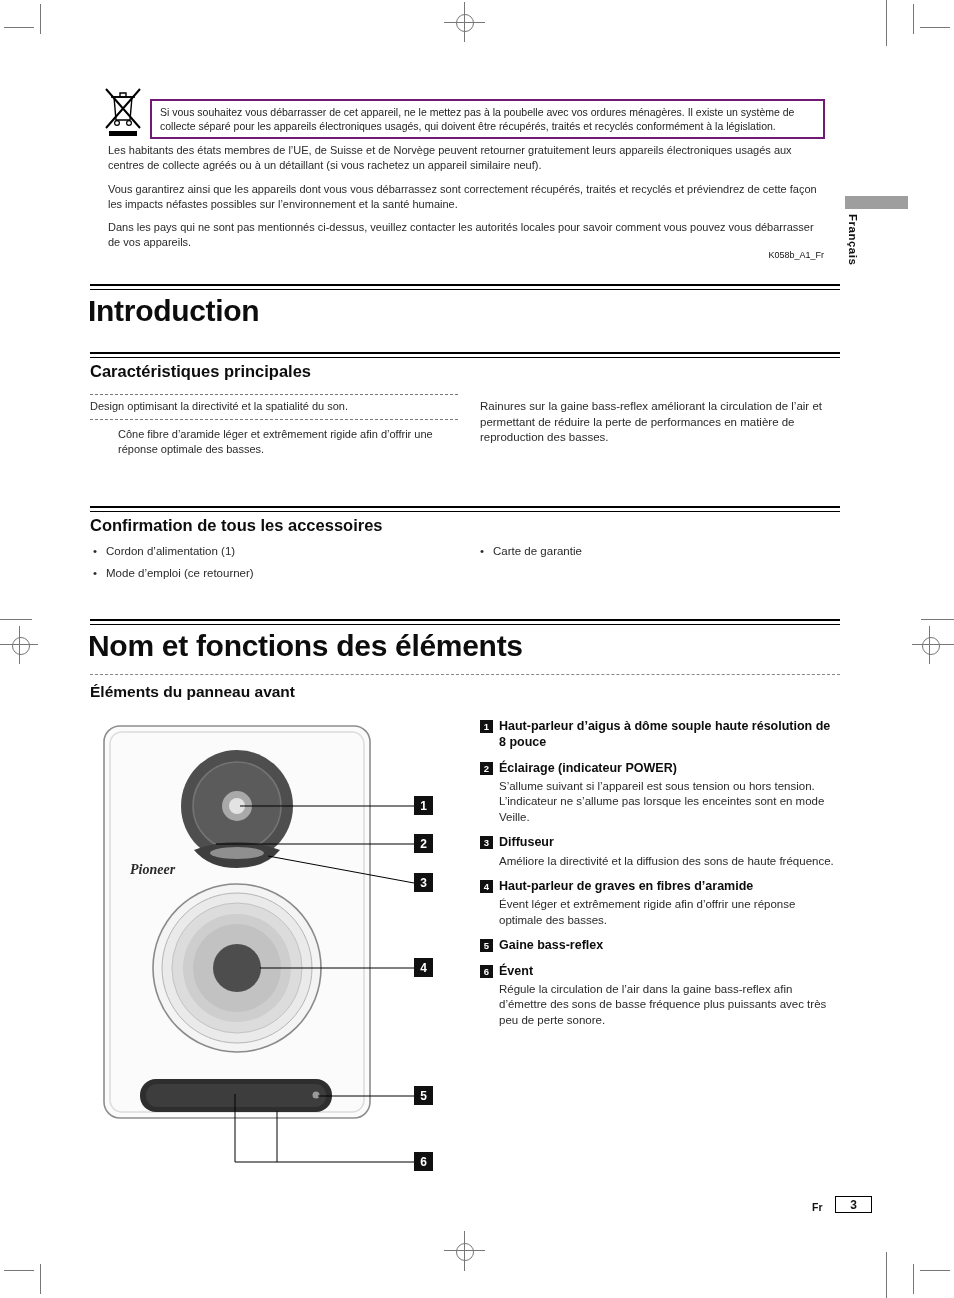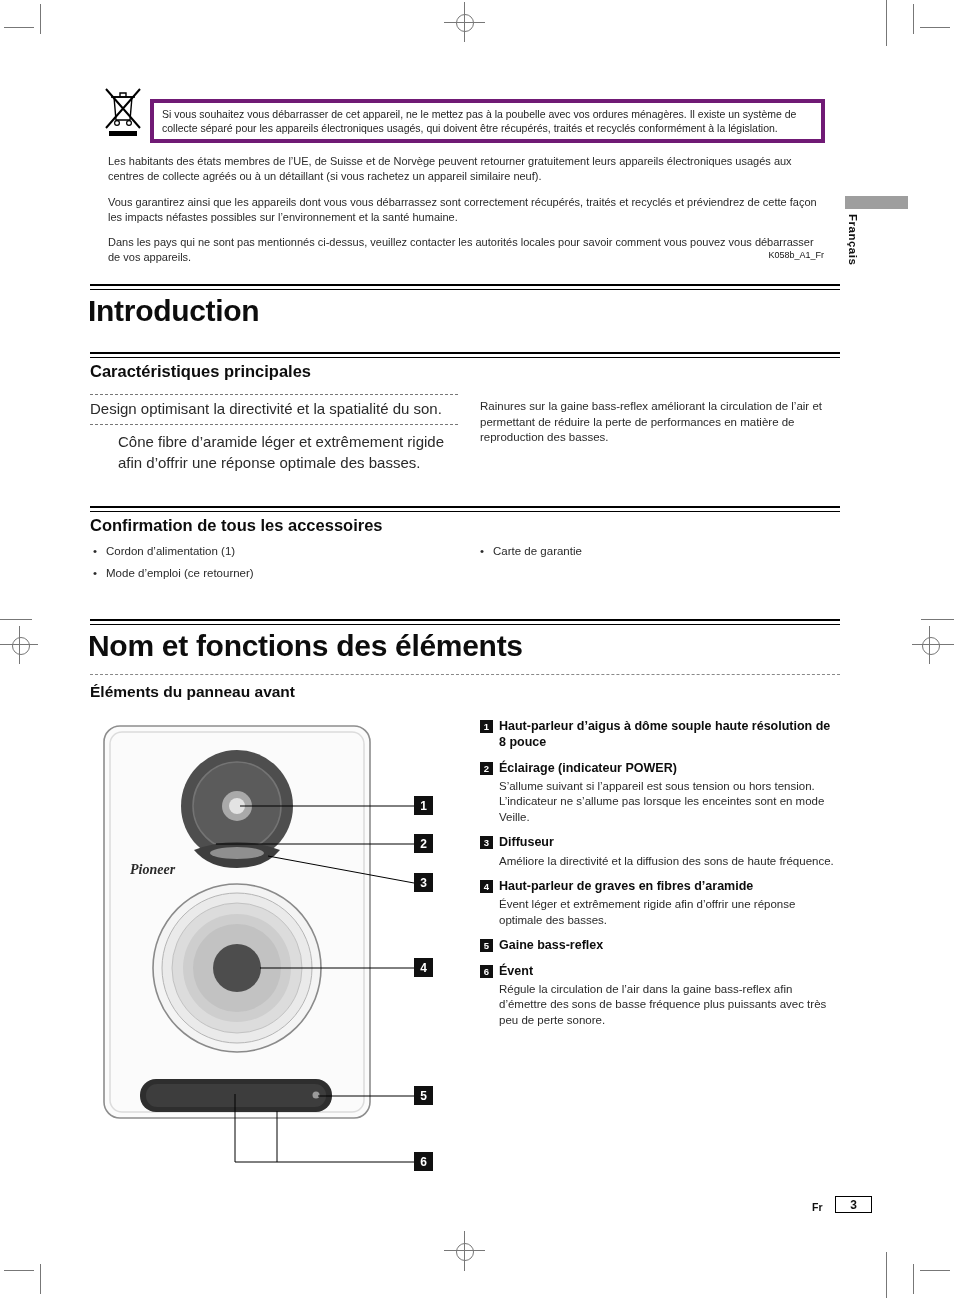--- a/index.html
+++ b/index.html
@@ -7,25 +7,25 @@
         font-family:"Liberation Sans",sans-serif;color:#222;}
 
   
   .cm{position:absolute;background:#777;}
   .cmc{position:absolute;width:16px;height:16px;border:1px solid #777;border-radius:50%;background:transparent;}
 
   
   .weee{position:absolute;left:102px;top:84px;}
 
   
-  .notice-box{position:absolute;left:150px;top:99px;width:675px;border:4px solid #701a75;
+  .notice-box{position:absolute;left:150px;top:99px;width:675px;border:2px solid #701a75;
               padding:4px 8px;box-sizing:border-box;}
   .notice-box p{margin:0;font-size:10.5px;line-height:1.35;color:#1e1e1e;}
   .paras{position:absolute;left:108px;top:143px;width:716px;}
-  .paras p{margin:11px 0 9px 0;font-size:11px;line-height:1.35;color:#2a2a2a;}
+  .paras p{margin:0 0 9px 0;font-size:11px;line-height:1.35;color:#2a2a2a;}
   .doc-code{position:absolute;left:108px;top:250px;width:716px;text-align:right;
             font-size:9px;font-weight:normal;color:#111;}
 
   
   .lang-bar{position:absolute;left:845px;top:196px;width:63px;height:13px;background:#9e9e9e;}
   .lang-text{position:absolute;left:847px;top:214px;height:80px;writing-mode:vertical-rl;
              font-size:11.5px;font-weight:bold;color:#111;letter-spacing:0.5px;}
 
   
   .rule-xl,.rule-sub{position:absolute;left:90px;width:750px;height:6px;box-sizing:border-box;
@@ -33,21 +33,21 @@
   .dash-wide{position:absolute;left:90px;width:750px;height:1px;border-top:1px dashed #888;}
 
   h1,h2,h3{position:absolute;margin:0;color:#0d0d0d;}
   .h-intro{left:88px;top:294px;font-size:30px;letter-spacing:-0.3px;}
   .h-parts{left:88px;top:629px;font-size:30px;letter-spacing:-0.3px;}
   .h-feat{left:90px;top:362px;font-size:16.5px;}
   .h-acc{left:90px;top:516px;font-size:16.5px;}
   .h-front{left:90px;top:683px;font-size:15.5px;}
 
   
-  .feat-left{position:absolute;left:90px;top:394px;width:368px;font-size:15px;line-height:1.35;color:#2a2a2a;}
+  .feat-left{position:absolute;left:90px;top:394px;width:368px;font-size:11px;line-height:1.35;color:#2a2a2a;}
   .fi1{border-top:1px dashed #777;border-bottom:1px dashed #777;padding:4px 0 5px 0;}
   .fi2{padding-top:7px;margin-left:28px;}
   .feat-right{position:absolute;left:480px;top:394px;width:362px;padding-top:5px;
               font-size:11.5px;line-height:1.35;color:#2a2a2a;}
 
   
   .acc{position:absolute;margin:0;padding:0;font-size:11.5px;line-height:1.35;color:#2a2a2a;list-style:none;}
   .acc-left{left:93px;top:544px;width:360px;}
   .acc-right{left:480px;top:544px;width:360px;}
   .acc li{margin:0 0 6px 0;}

